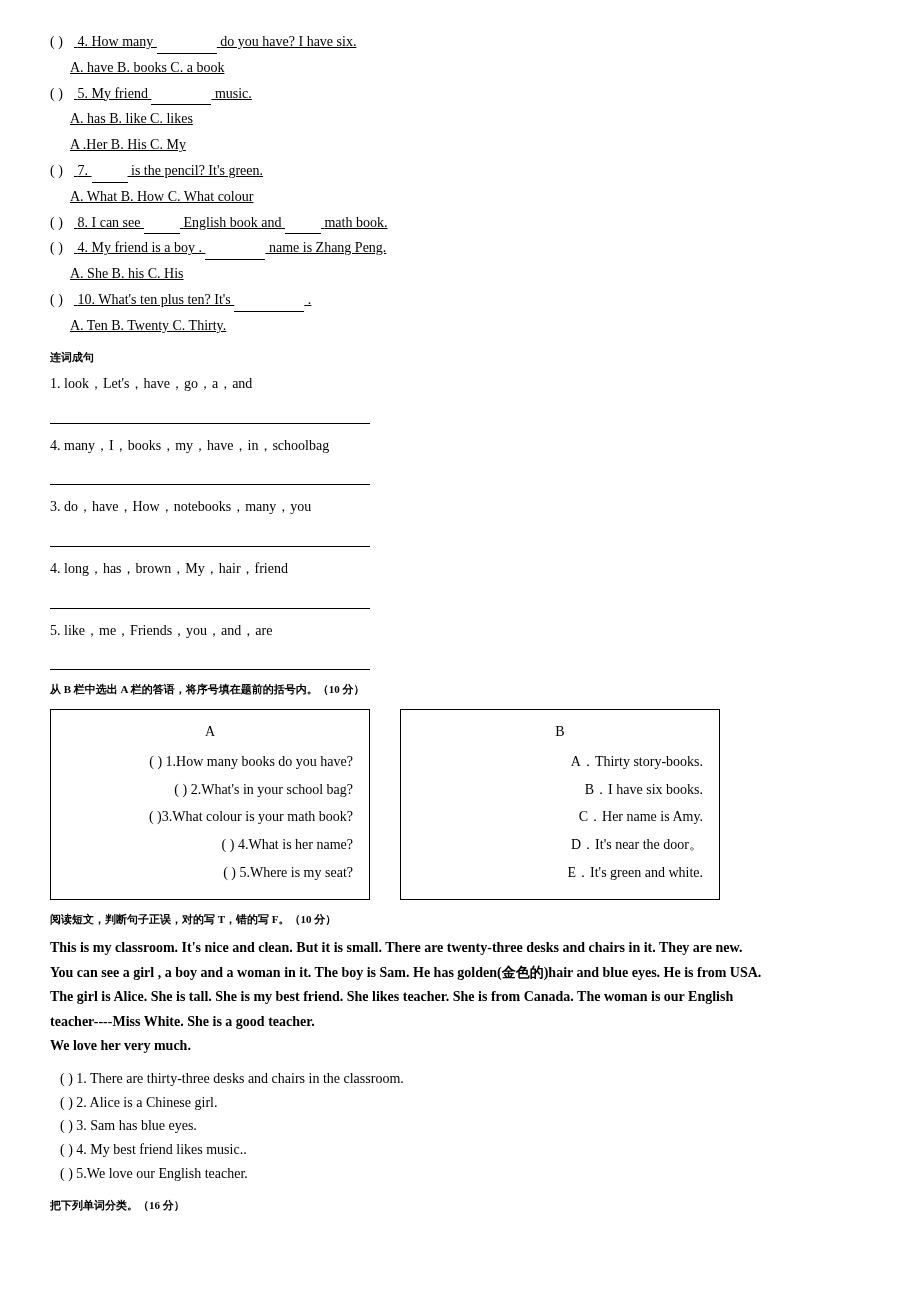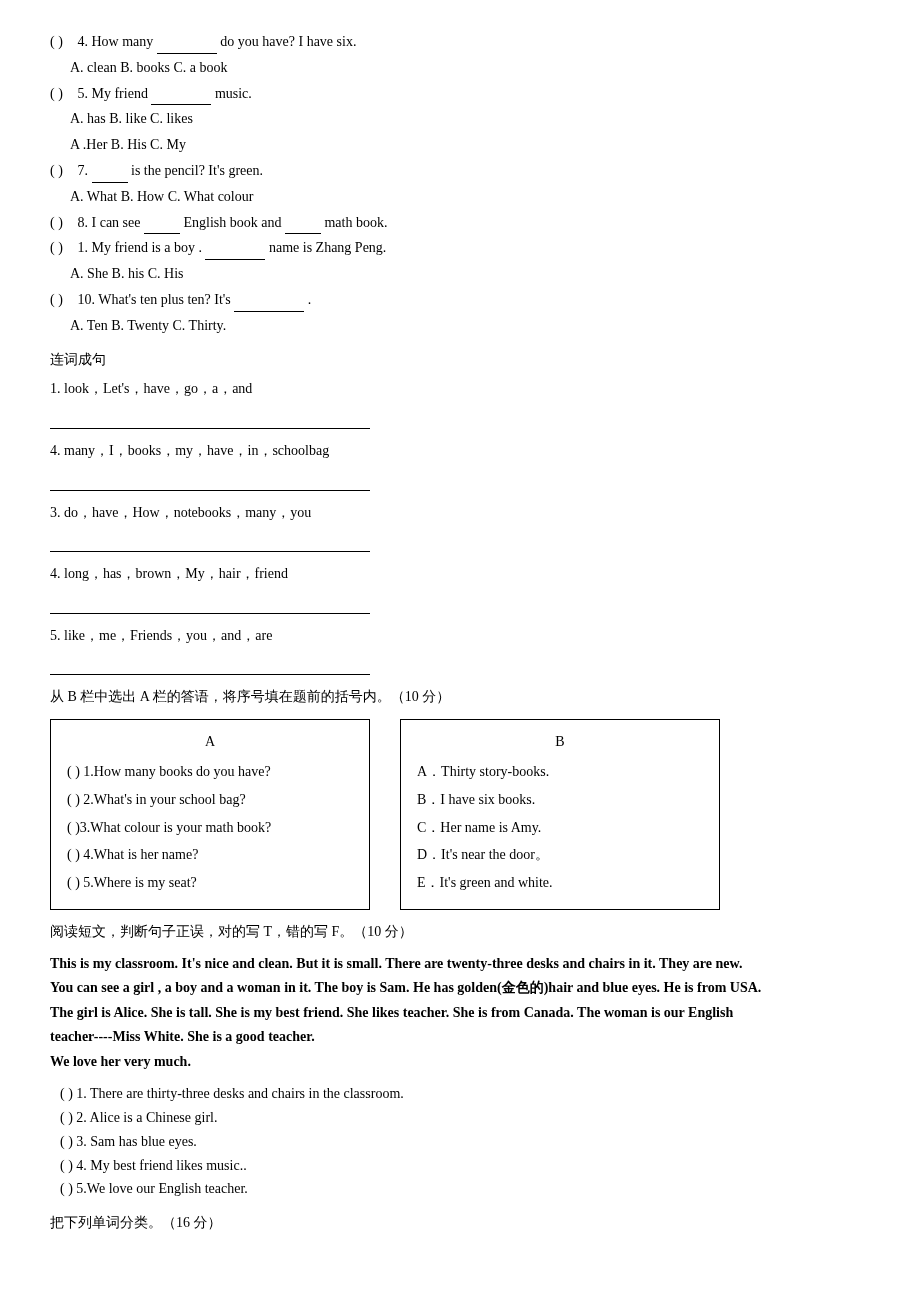--- a/index.html
+++ b/index.html
@@ -7,27 +7,27 @@
       font-family: "SimSun", "宋体", serif;
       font-size: 14px;
       background: #fff;
       color: #000;
       width: 920px;
       min-height: 1302px;
       padding: 30px 50px 40px 50px;
       line-height: 1.7;
     }
     .section { margin-bottom: 10px; }
-    .line { margin-bottom: 2px; }
+    .line { margin-bottom: 2px; text-decoration: underline; }
     .indent { margin-left: 20px; }
     .section-title {
-      font-size: 14px;
+      font-size: 11px;
       margin-top: 0;
       margin-bottom: 6px;
-      font-weight: normal;
+      font-weight: bold;
     }
     .numbered-item { margin-bottom: 4px; }
     .answer-line-long {
       display: inline-block;
       width: 320px;
       border-bottom: 1px solid #000;
       vertical-align: bottom;
       margin-top: 4px;
     }
     .match-container {
@@ -38,21 +38,21 @@
     .match-box {
       border: 1px solid #000;
       padding: 10px 16px;
       min-width: 320px;
     }
     .match-box-title {
       text-align: center;
       font-weight: normal;
       margin-bottom: 6px;
     }
-    .match-item { margin-bottom: 4px; }
+    .match-item { margin-bottom: 4px; text-align: right; }
     .paren { display: inline-block; width: 24px; }
     .reading-passage {
       margin: 8px 0;
       line-height: 1.75;
       font-weight: bold;
     }
     .reading-items { margin: 6px 0 6px 10px; font-family: Liberation Serif, serif; }
     .vocab-section { margin-top: 10px; }
     .blank {
       display: inline-block;
@@ -71,21 +71,21 @@
 <body>
 
 <div class="section">
   <div class="line">
     <span class="paren">(    )</span>
     <span> 4. How many </span>
     <span class="blank"></span>
     <span>  do you have?   I have six.</span>
   </div>
   <div class="line indent">
-    <span>A.        clean   B. books   C. a book</span>
+    <span>A.        have   B. books   C. a book</span>
   </div>
 
   <div class="line">
     <span class="paren">(    )</span>
     <span> 5. My friend</span>
     <span class="blank"></span>
     <span>music.</span>
   </div>
   <div class="line indent">
     <span>A. has    B. like    C. likes</span>
@@ -109,21 +109,21 @@
     <span class="paren">(    )</span>
     <span> 8. I can see </span>
     <span class="blank-sm"></span>
     <span> English book   and   </span>
     <span class="blank-sm"></span>
     <span>math book.</span>
   </div>
 
   <div class="line">
     <span class="paren">(    )</span>
-    <span> 1. My friend is a boy .</span>
+    <span> 4. My friend is a boy .</span>
     <span class="blank"></span>
     <span>name is Zhang Peng.</span>
   </div>
   <div class="line indent">
     <span>A. She    B. his    C. His</span>
   </div>
 
   <div class="line">
     <span class="paren">(    )</span>
     <span> 10. What's ten plus ten? It's </span>

